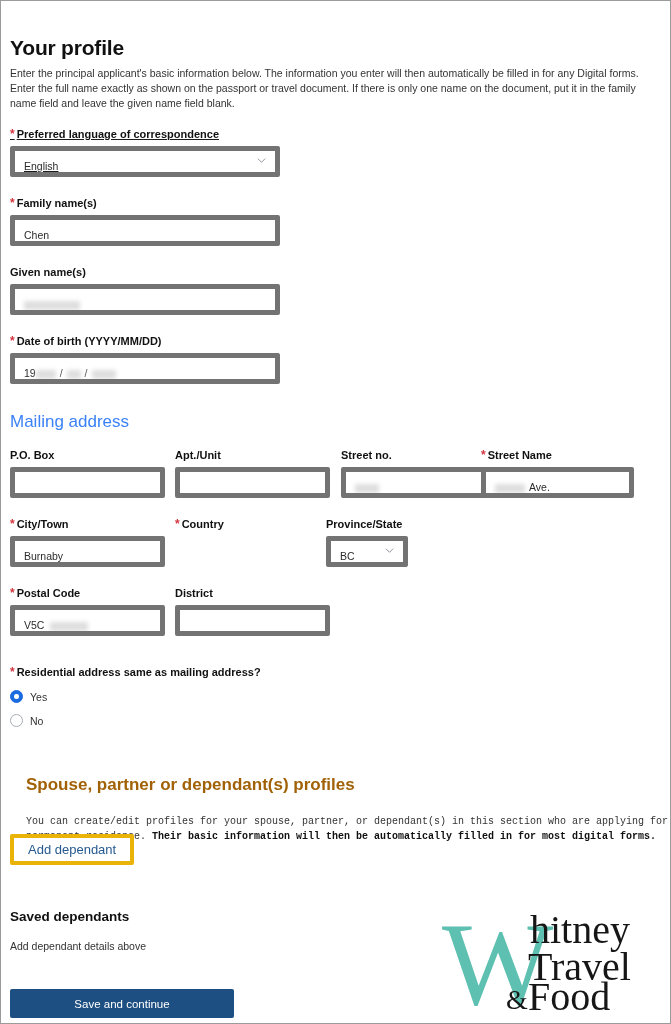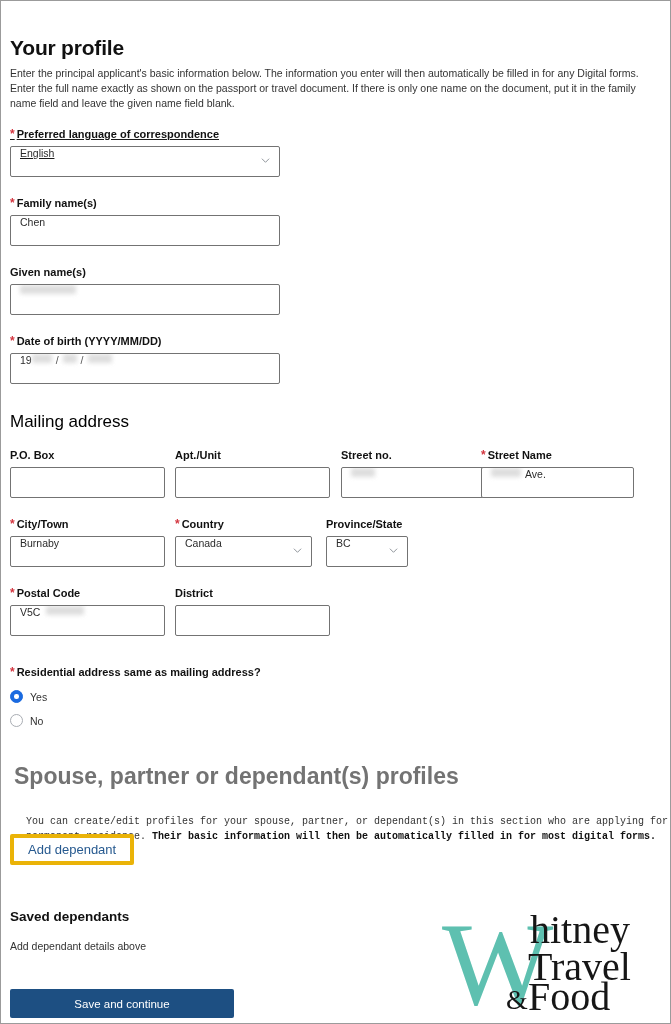--- a/index.html
+++ b/index.html
@@ -33,29 +33,29 @@
     font-size: 21px;
     font-weight: bold;
     letter-spacing: -0.2px;
     color: #111111;
     margin: 18px 0 0 0;
     line-height: 1.2;
   }
   .section-title {
     font-size: 17px;
     font-weight: normal;
-    color: #000000;
+    color: #3b82f6;
     margin: 0;
     line-height: 1.2;
   }
   .section-title-big {
-    font-size: 23px;
+    font-size: 17px;
     font-weight: bold;
-    color: #737373;
-    margin: 4px;
+    color: #a16207;
+    margin: 16px;
     line-height: 1.2;
   }
   .sub-title {
     font-size: 13.5px;
     font-weight: bold;
     color: #111111;
     margin: 0;
     line-height: 1.2;
   }
 
@@ -97,25 +97,25 @@
     font-size: 12px;
     line-height: 1;
     vertical-align: top;
     position: relative;
     top: 1px;
     margin-right: 2px;
   }
   .control {
     position: relative;
     height: 31px;
-    border: 1px solid #737373;
+    border: 5px solid #737373;
     border-radius: 2px;
     background: #ffffff;
     display: flex;
-    align-items: flex-start;
+    align-items: flex-end;
     padding: 0 9px;
     font-size: 10.5px;
     color: #2b2b2b;
     overflow: hidden;
   }
   .control.select { padding-right: 26px; cursor: pointer; }
   .chev {
     position: absolute;
     right: 9px;
     top: 50%;
@@ -305,28 +305,20 @@
 
     <div class="abs" style="left:9px; top:516px; width:155px;">
       <label class="field-label"><span class="req">*</span><span>City/Town</span></label>
       <div class="control">
         <span class="value">Burnaby</span>
       </div>
     </div>
 
     <div class="abs" style="left:174px; top:516px; width:137px;">
       <label class="field-label"><span class="req">*</span><span>Country</span></label>
-      <div class="control select">
-        <span class="value">Canada</span>
-        <span class="chev">
-          <svg viewBox="0 0 10 10">
-              <path d="M1 3 L5 7 L9 3" fill="none" stroke="#8f949a" stroke-width="1.1"></path>
-            </svg>
-        </span>
-      </div>
     </div>
 
     <div class="abs" style="left:325px; top:516px; width:82px;">
       <label class="field-label">Province/State</label>
       <div class="control select">
         <span class="value">BC</span>
         <span class="chev">
           <svg viewBox="0 0 10 10">
               <path d="M1 3 L5 7 L9 3" fill="none" stroke="#8f949a" stroke-width="1.1"></path>
             </svg>

